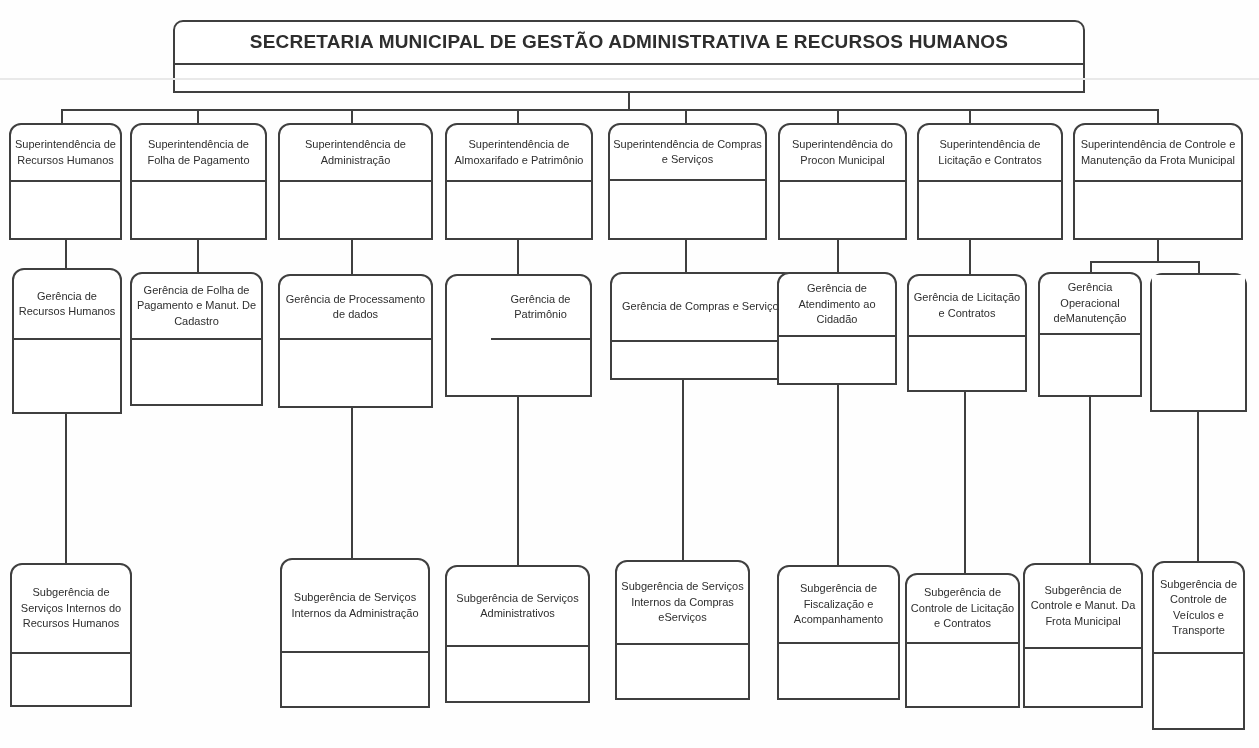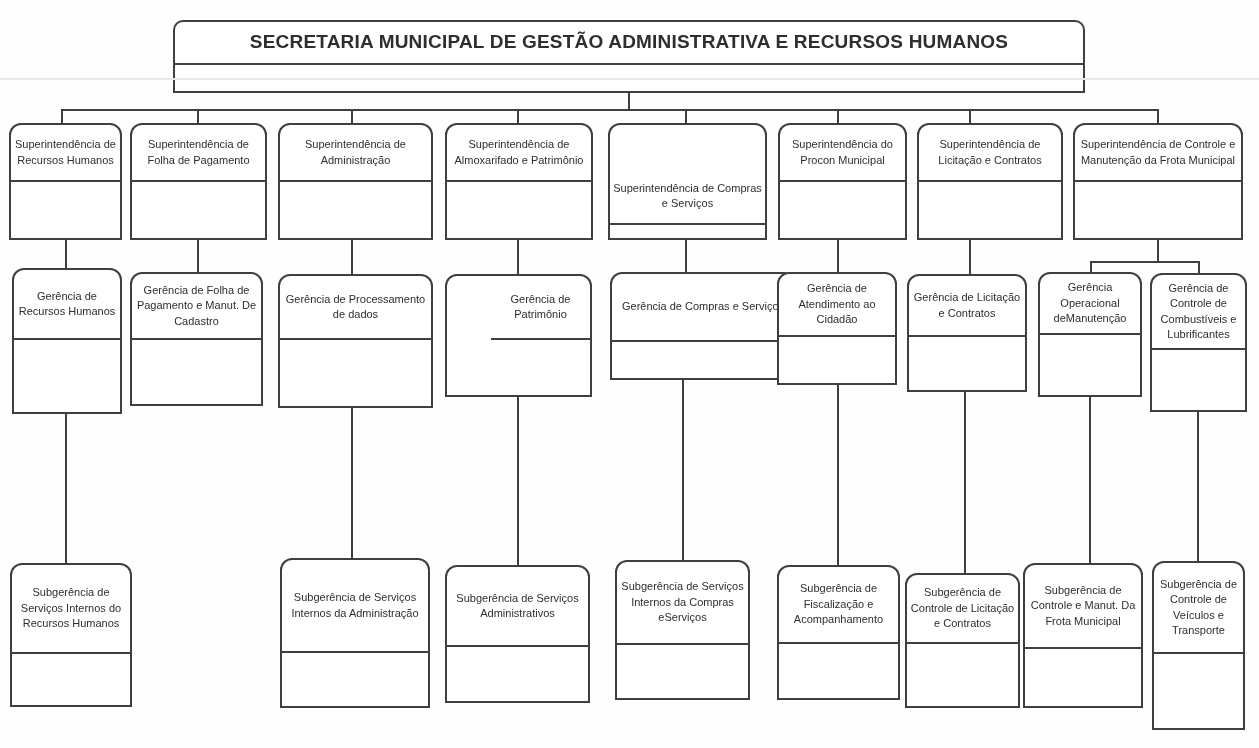--- a/index.html
+++ b/index.html
@@ -77,21 +77,21 @@
   </div>
   <div class="node" style="left:278px;top:123px;width:155px;height:117px;">
     <div class="node-title" style="height:57px;">Superintendência de Administração</div>
     <div class="node-body"></div>
   </div>
   <div class="node" style="left:445px;top:123px;width:148px;height:117px;">
     <div class="node-title" style="height:57px;">Superintendência de Almoxarifado e Patrimônio</div>
     <div class="node-body"></div>
   </div>
   <div class="node" style="left:608px;top:123px;width:159px;height:117px;">
-    <div class="node-title" style="height:56px;margin-top:44px;">Superintendência de Compras e Serviços</div>
+    <div class="node-title" style="height:56px;">Superintendência de Compras e Serviços</div>
     <div class="node-body"></div>
   </div>
   <div class="node" style="left:778px;top:123px;width:129px;height:117px;">
     <div class="node-title" style="height:57px;">Superintendência do Procon Municipal</div>
     <div class="node-body"></div>
   </div>
   <div class="node" style="left:917px;top:123px;width:146px;height:117px;">
     <div class="node-title" style="height:57px;">Superintendência de Licitação e Contratos</div>
     <div class="node-body"></div>
   </div>
@@ -126,21 +126,20 @@
   </div>
   <div class="node" style="left:1038px;top:272px;width:104px;height:125px;">
     <div class="node-title" style="height:61px;">Gerência Operacional deManutenção</div>
     <div class="node-body"></div>
   </div>
   <div class="node" style="left:907px;top:274px;width:120px;height:118px;">
     <div class="node-title" style="height:61px;">Gerência de Licitação e Contratos</div>
     <div class="node-body"></div>
   </div>
   <div class="node" style="left:1150px;top:273px;width:97px;height:139px;">
-    <div class="node-title" style="height:75px;">Gerência de Controle de Combustíveis e Lubrificantes</div>
     <div class="node-body"></div>
   </div>
 
   <div class="node" style="left:10px;top:563px;width:122px;height:144px;">
     <div class="node-title" style="height:89px;">Subgerência de Serviços Internos do Recursos Humanos</div>
     <div class="node-body"></div>
   </div>
   <div class="node" style="left:280px;top:558px;width:150px;height:150px;">
     <div class="node-title" style="height:93px;">Subgerência de Serviços Internos da Administração</div>
     <div class="node-body"></div>

